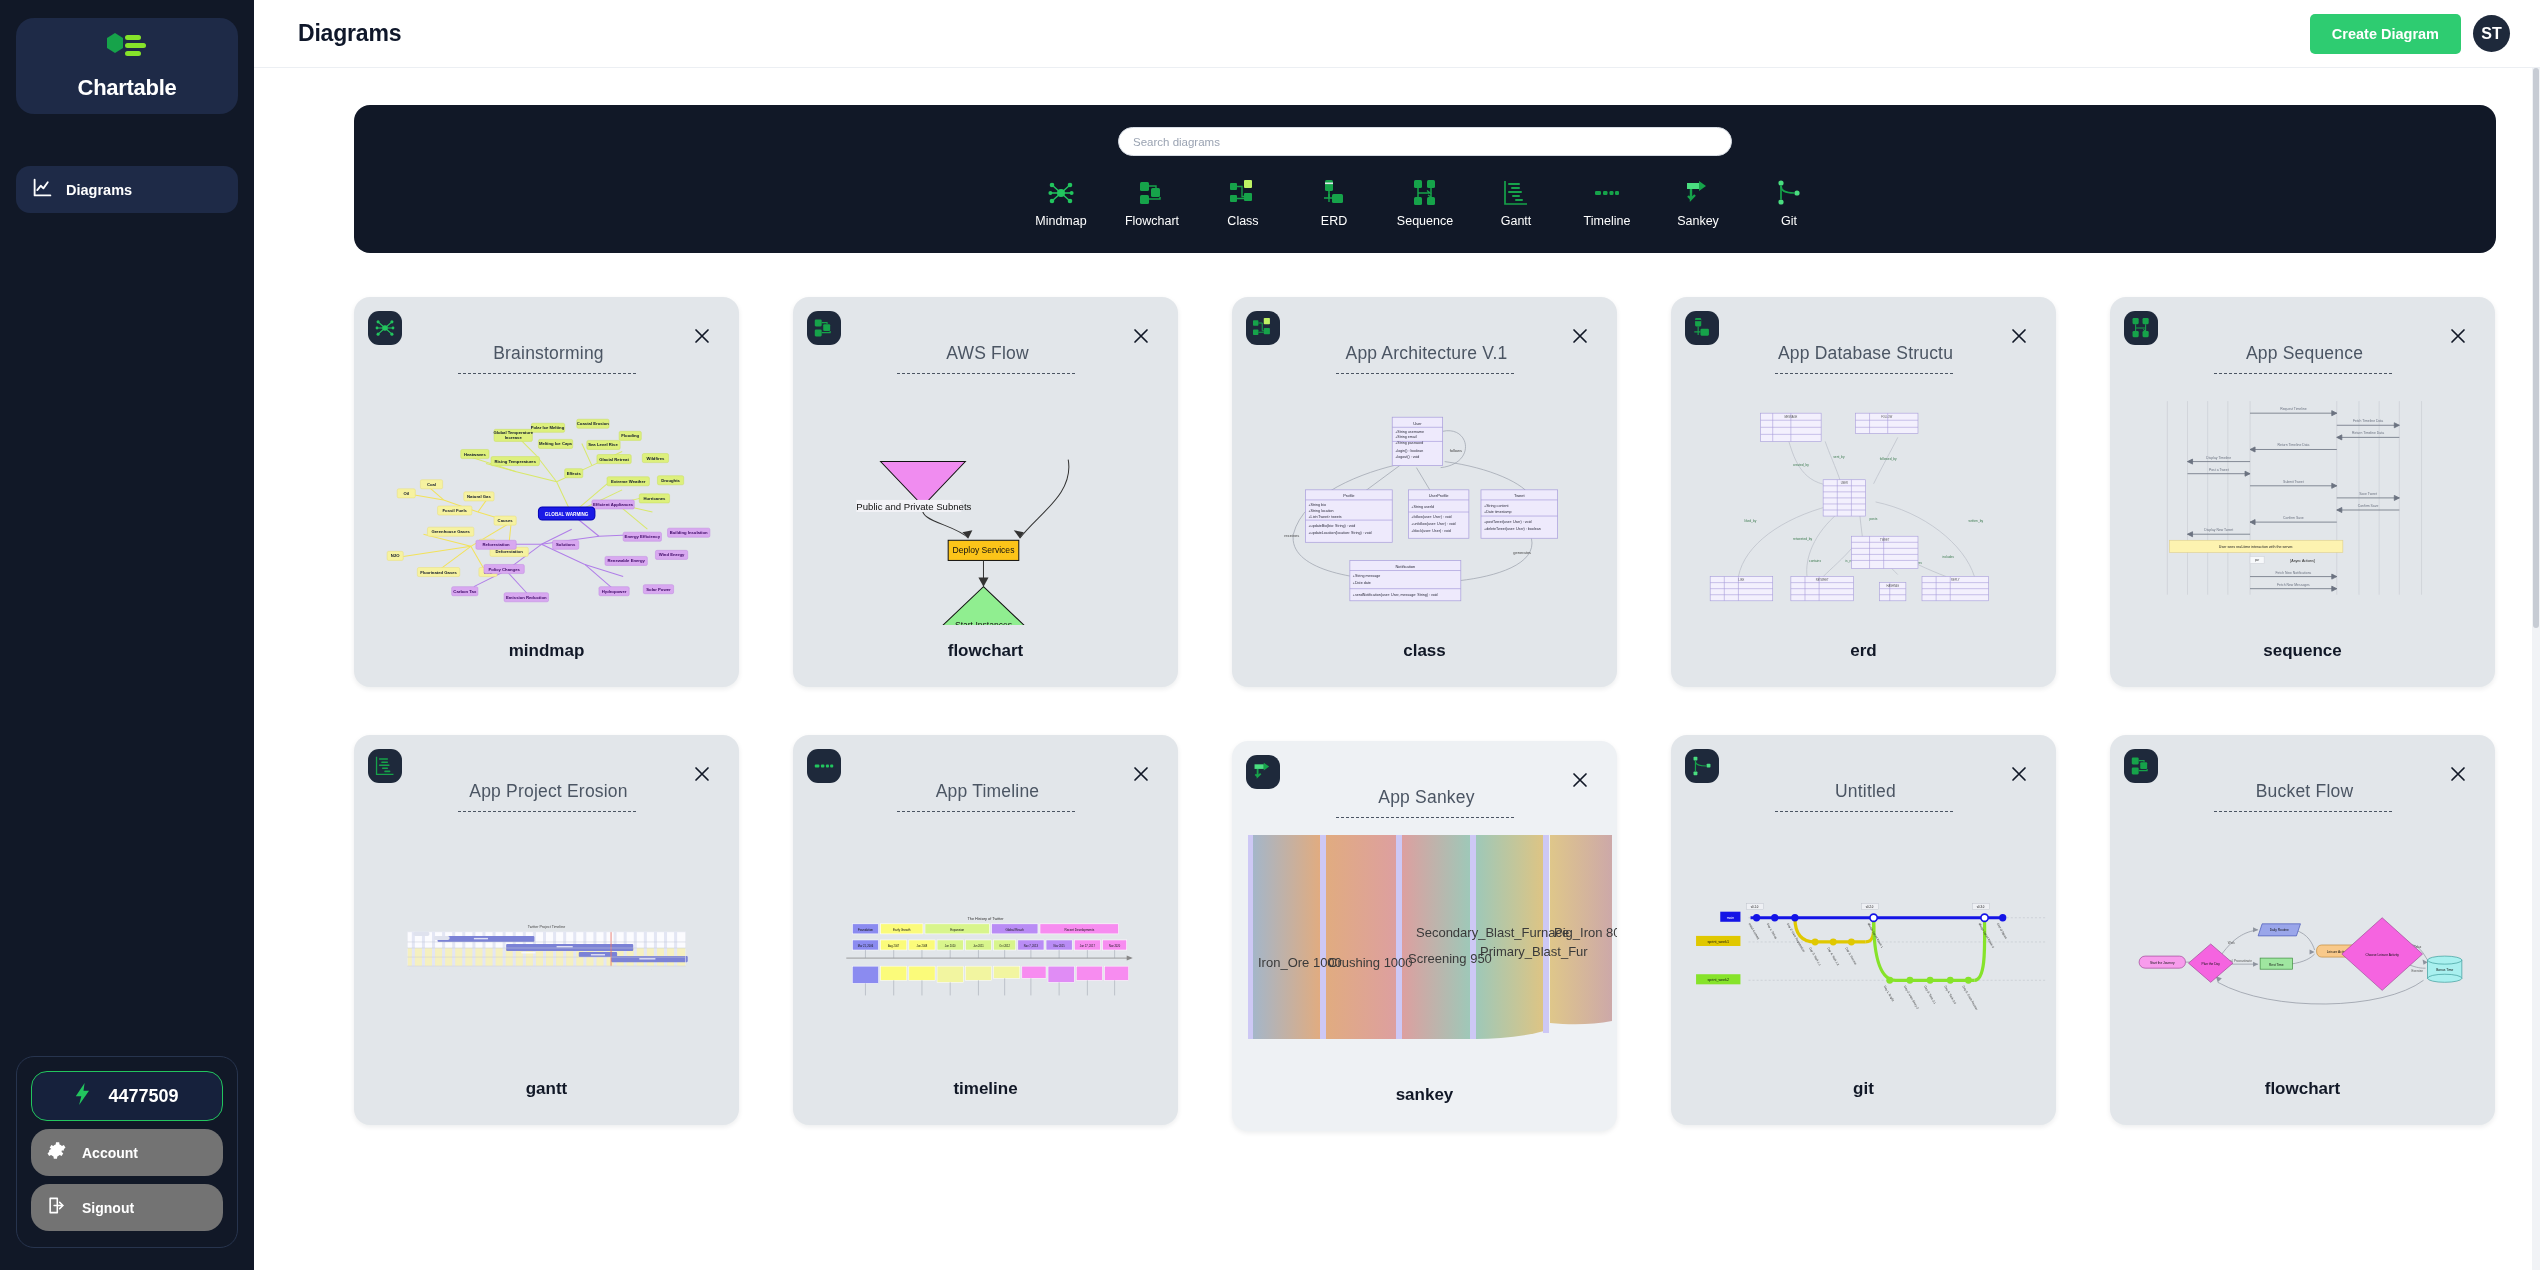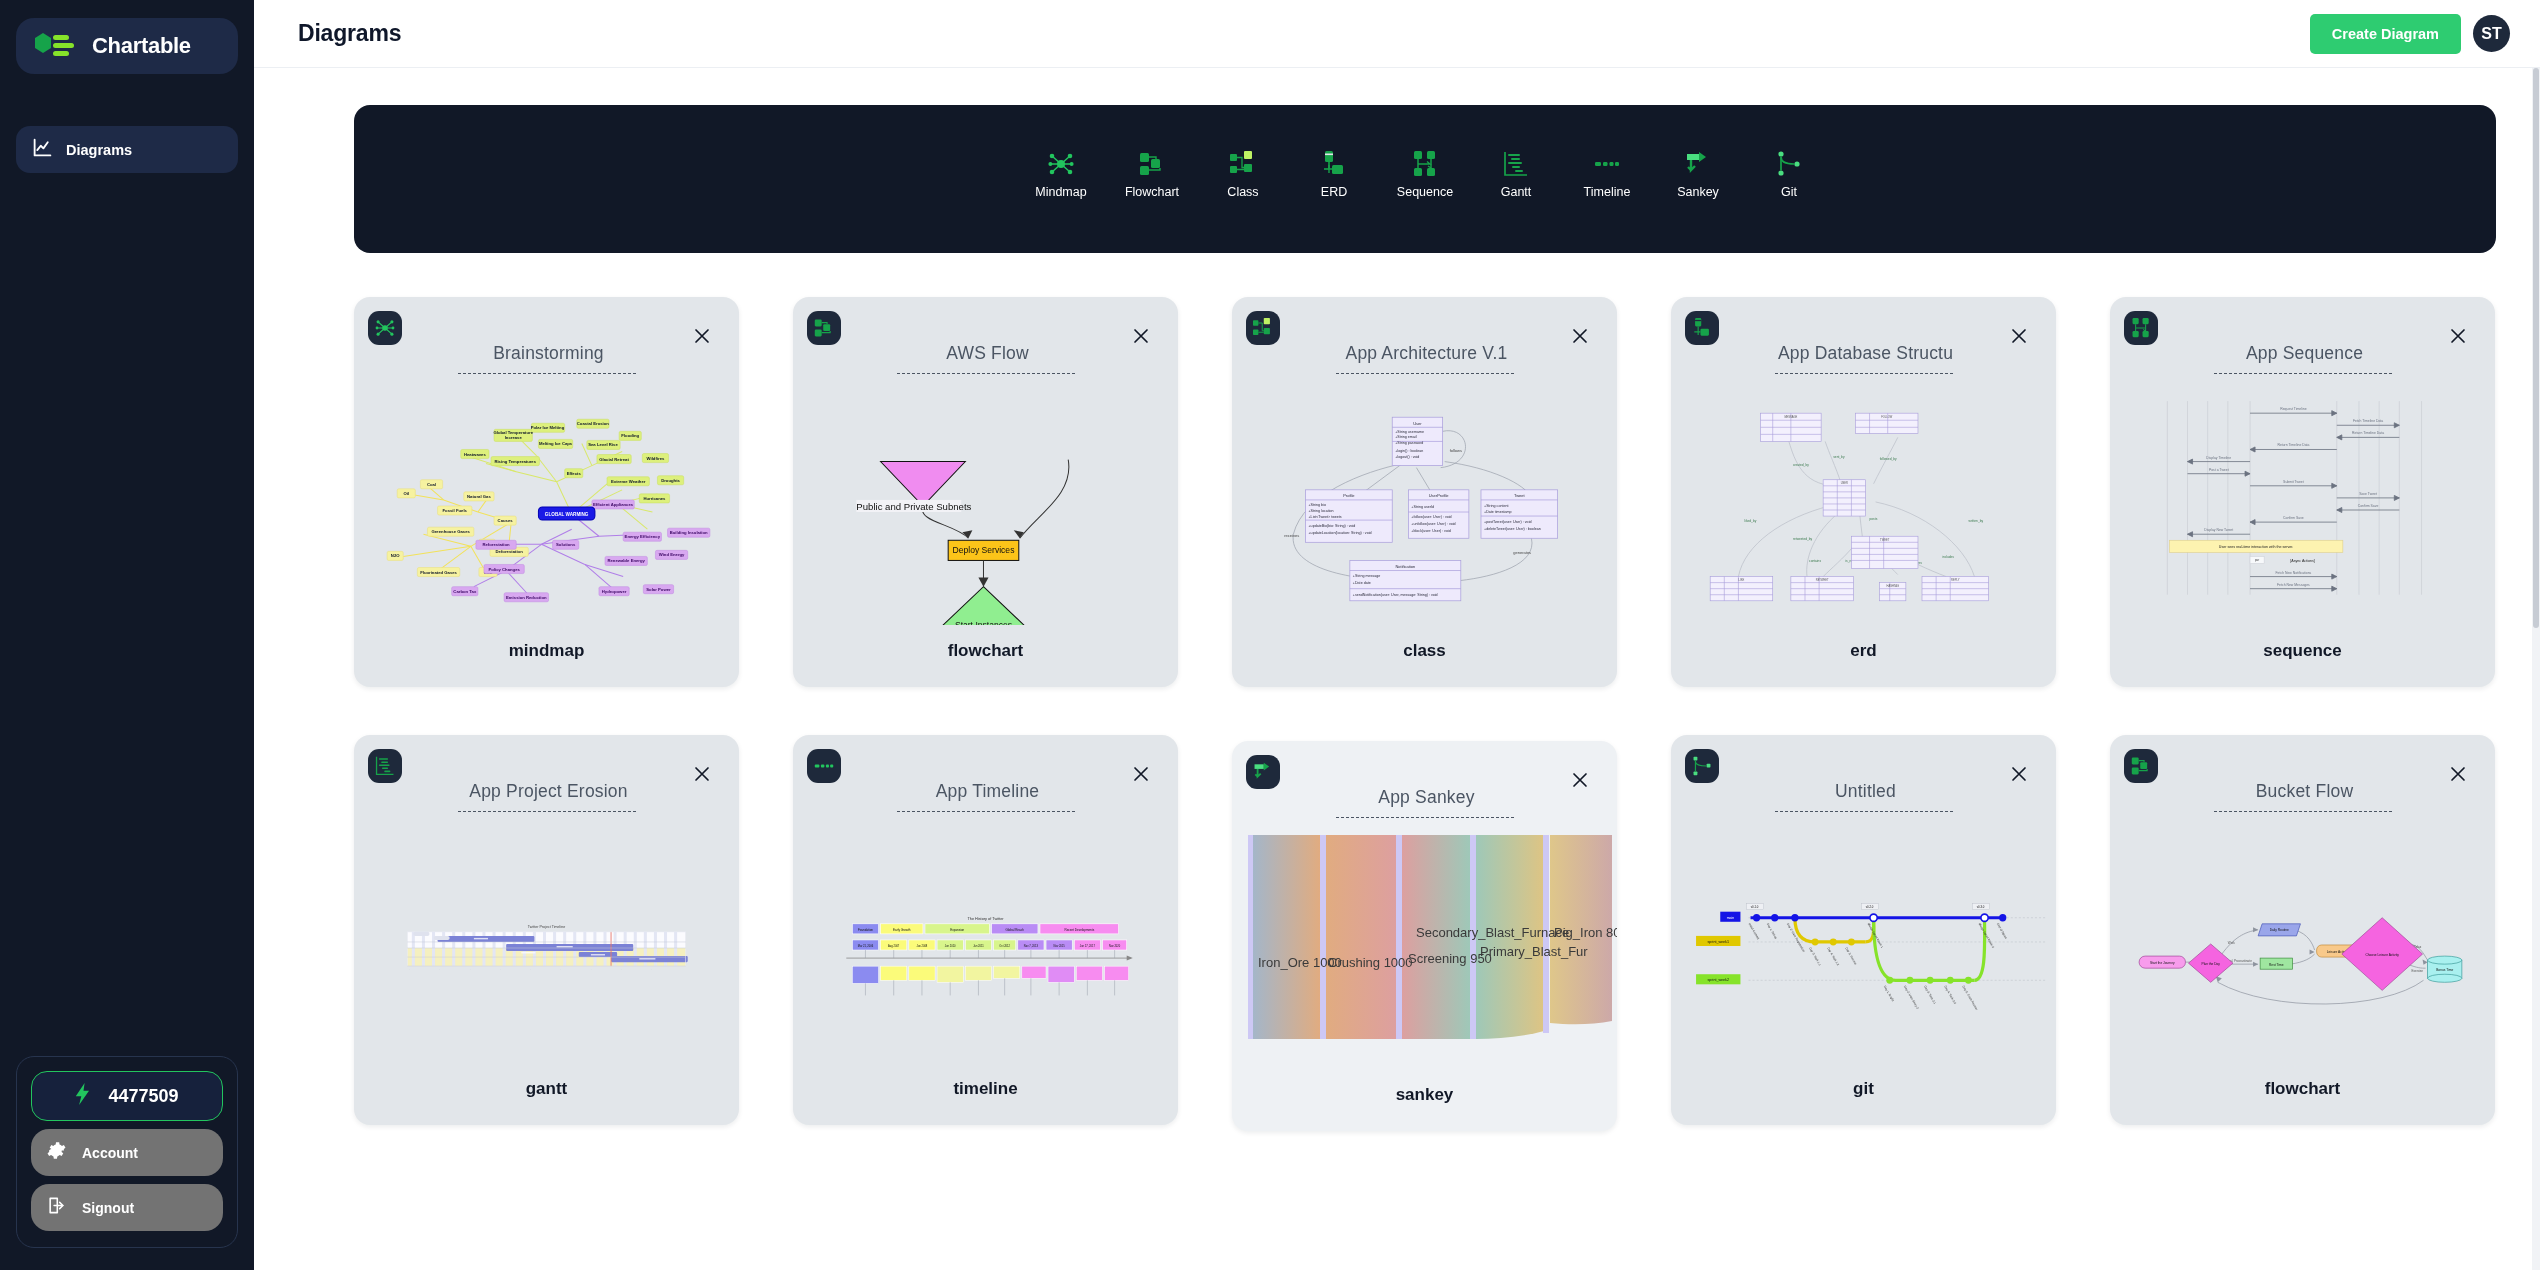--- a/index.html
+++ b/index.html
@@ -19,20 +19,21 @@
     display: flex; flex-direction: column;
     padding: 16px 16px 22px 16px;
     position: relative;
   }
   .brand {
     display: flex; align-items: center; gap: 14px;
     background: #1e2a47;
     border-radius: 18px;
     padding: 13px 16px;
     margin-top: 2px;
+    flex-direction: column;
   }
   .brand-mark { width: 46px; height: 30px; position: relative; flex: 0 0 auto; }
   .brand-name { color: #ffffff; font-size: 22px; font-weight: 700; letter-spacing: -0.3px; }
 
   .nav { margin-top: 52px; }
   .nav-item {
     display: flex; align-items: center; gap: 13px;
     background: #1e2a47;
     border-radius: 14px;
     padding: 11px 16px;
@@ -247,20 +248,23 @@
       <h1 class="page-title">Diagrams</h1>
       <div class="topbar-right">
         <button class="create-btn">Create Diagram</button>
         <div class="avatar">ST</div>
       </div>
     </header>
 
     <div class="content">
 
       <div class="picker">
+        <div class="search-wrap">
+          <input class="search-input" type="text" placeholder="Search diagrams" style="">
+        </div>
         <div class="types">
 
           <div class="type">
             <span class="type-icon">
               <svg width="26" height="26" viewBox="0 0 26 26">
                 <circle cx="13" cy="13" r="4" fill="#22c55e"></circle>
                 <circle cx="4" cy="5" r="2.3" fill="#22c55e"></circle>
                   <circle cx="22" cy="5" r="2.3" fill="#22c55e"></circle>
                 <circle cx="4" cy="21" r="2.3" fill="#22c55e"></circle>
                   <circle cx="22" cy="21" r="2.3" fill="#22c55e"></circle>

